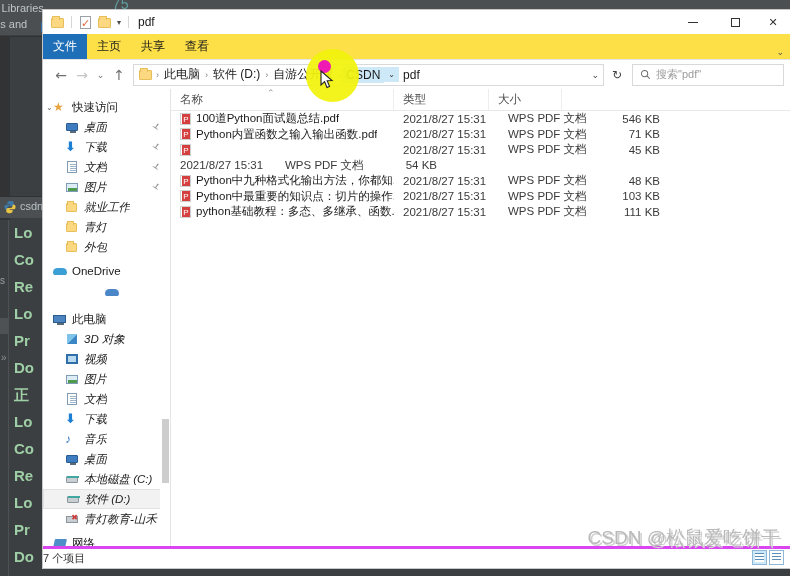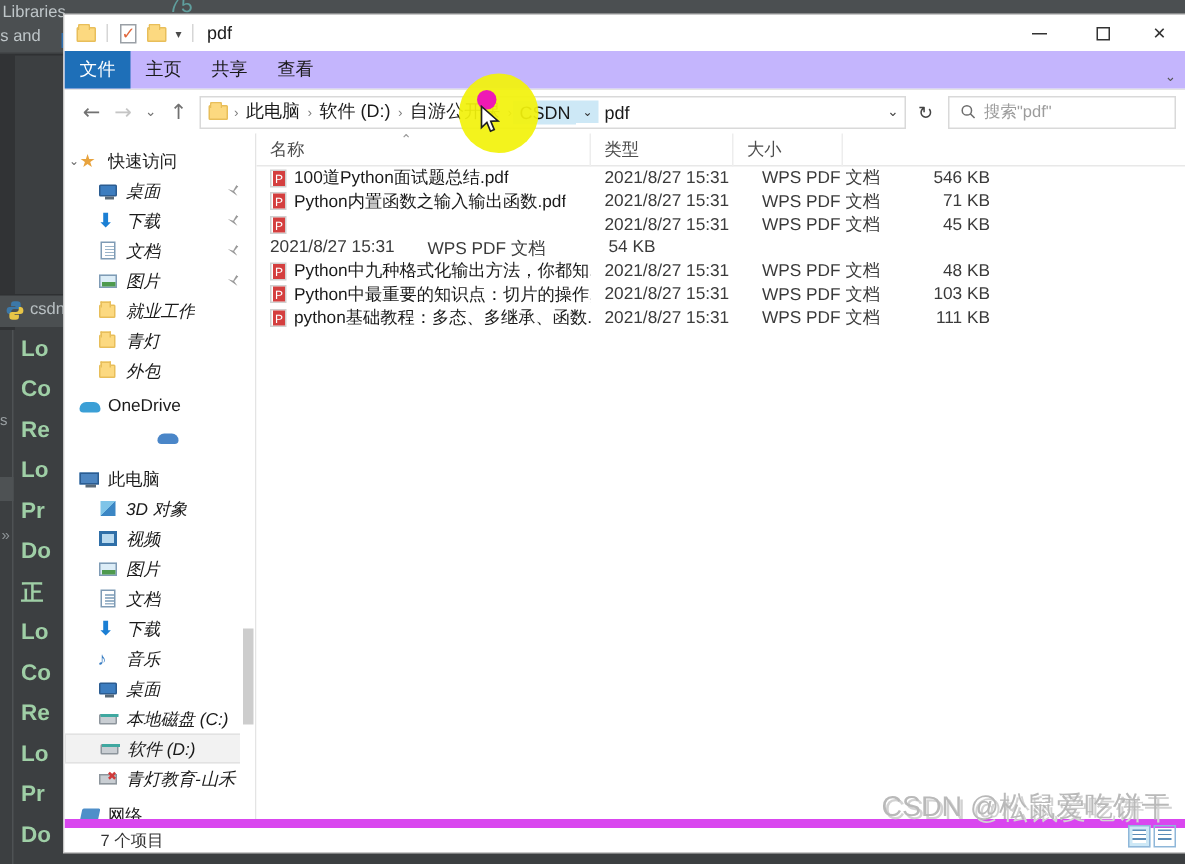--- a/index.html
+++ b/index.html
@@ -126,21 +126,21 @@
     width: 42px; height: 24px; display: flex; align-items: center;
     justify-content: center; font-size: 11px; color: #333;
     font-family: "DejaVu Sans", sans-serif;
   }
   .winbtn.close { width: 34px; }
   .win-min { width: 10px; height: 1px; background: #333; }
   .win-max { width: 9px; height: 9px; border: 1px solid #333; }
 
   
   #ribbon {
-    height: 25px; background: #c4b5fd; display: flex; align-items: stretch;
+    height: 25px; background: #fde047; display: flex; align-items: stretch;
     position: relative;
   }
   .rtab {
     min-width: 44px; padding: 0 9px; font-size: 12px; color: #1a1a1a;
     display: flex; align-items: center; justify-content: center;
   }
   .rtab.active { background: #1e6fb8; color: #ffffff; }
   #ribbon-caret {
     position: absolute; right: 6px; bottom: 2px; font-size: 9px; color: #555;
   }
@@ -337,22 +337,22 @@
     font-family: "Liberation Sans", sans-serif;
   }
   .fname-txt { white-space: nowrap; overflow: hidden; }
   .fdate { color: #3a3a3a; }
   .ftype { color: #3a3a3a; }
   .fsize { color: #3a3a3a; text-align: right; }
 
   
   #statusbar {
     position: absolute; left: 0; bottom: 0; width: 100%; height: 22px;
-    border-top: 6px solid #d946ef; display: flex; align-items: center;
-    padding-left: 24px; background: #ffffff;
+    border-top: 3px solid #d946ef; display: flex; align-items: center;
+    padding-left: 0; background: #ffffff;
   }
   #status-text { font-size: 11px; color: #333; }
   #view-btns {
     position: absolute; right: 6px; bottom: 3px; display: flex; gap: 2px;
   }
   .vbtn {
     width: 15px; height: 15px; border: 1px solid #8fb7d9;
     display: flex; align-items: center; justify-content: center;
   }
   .vbtn span {

